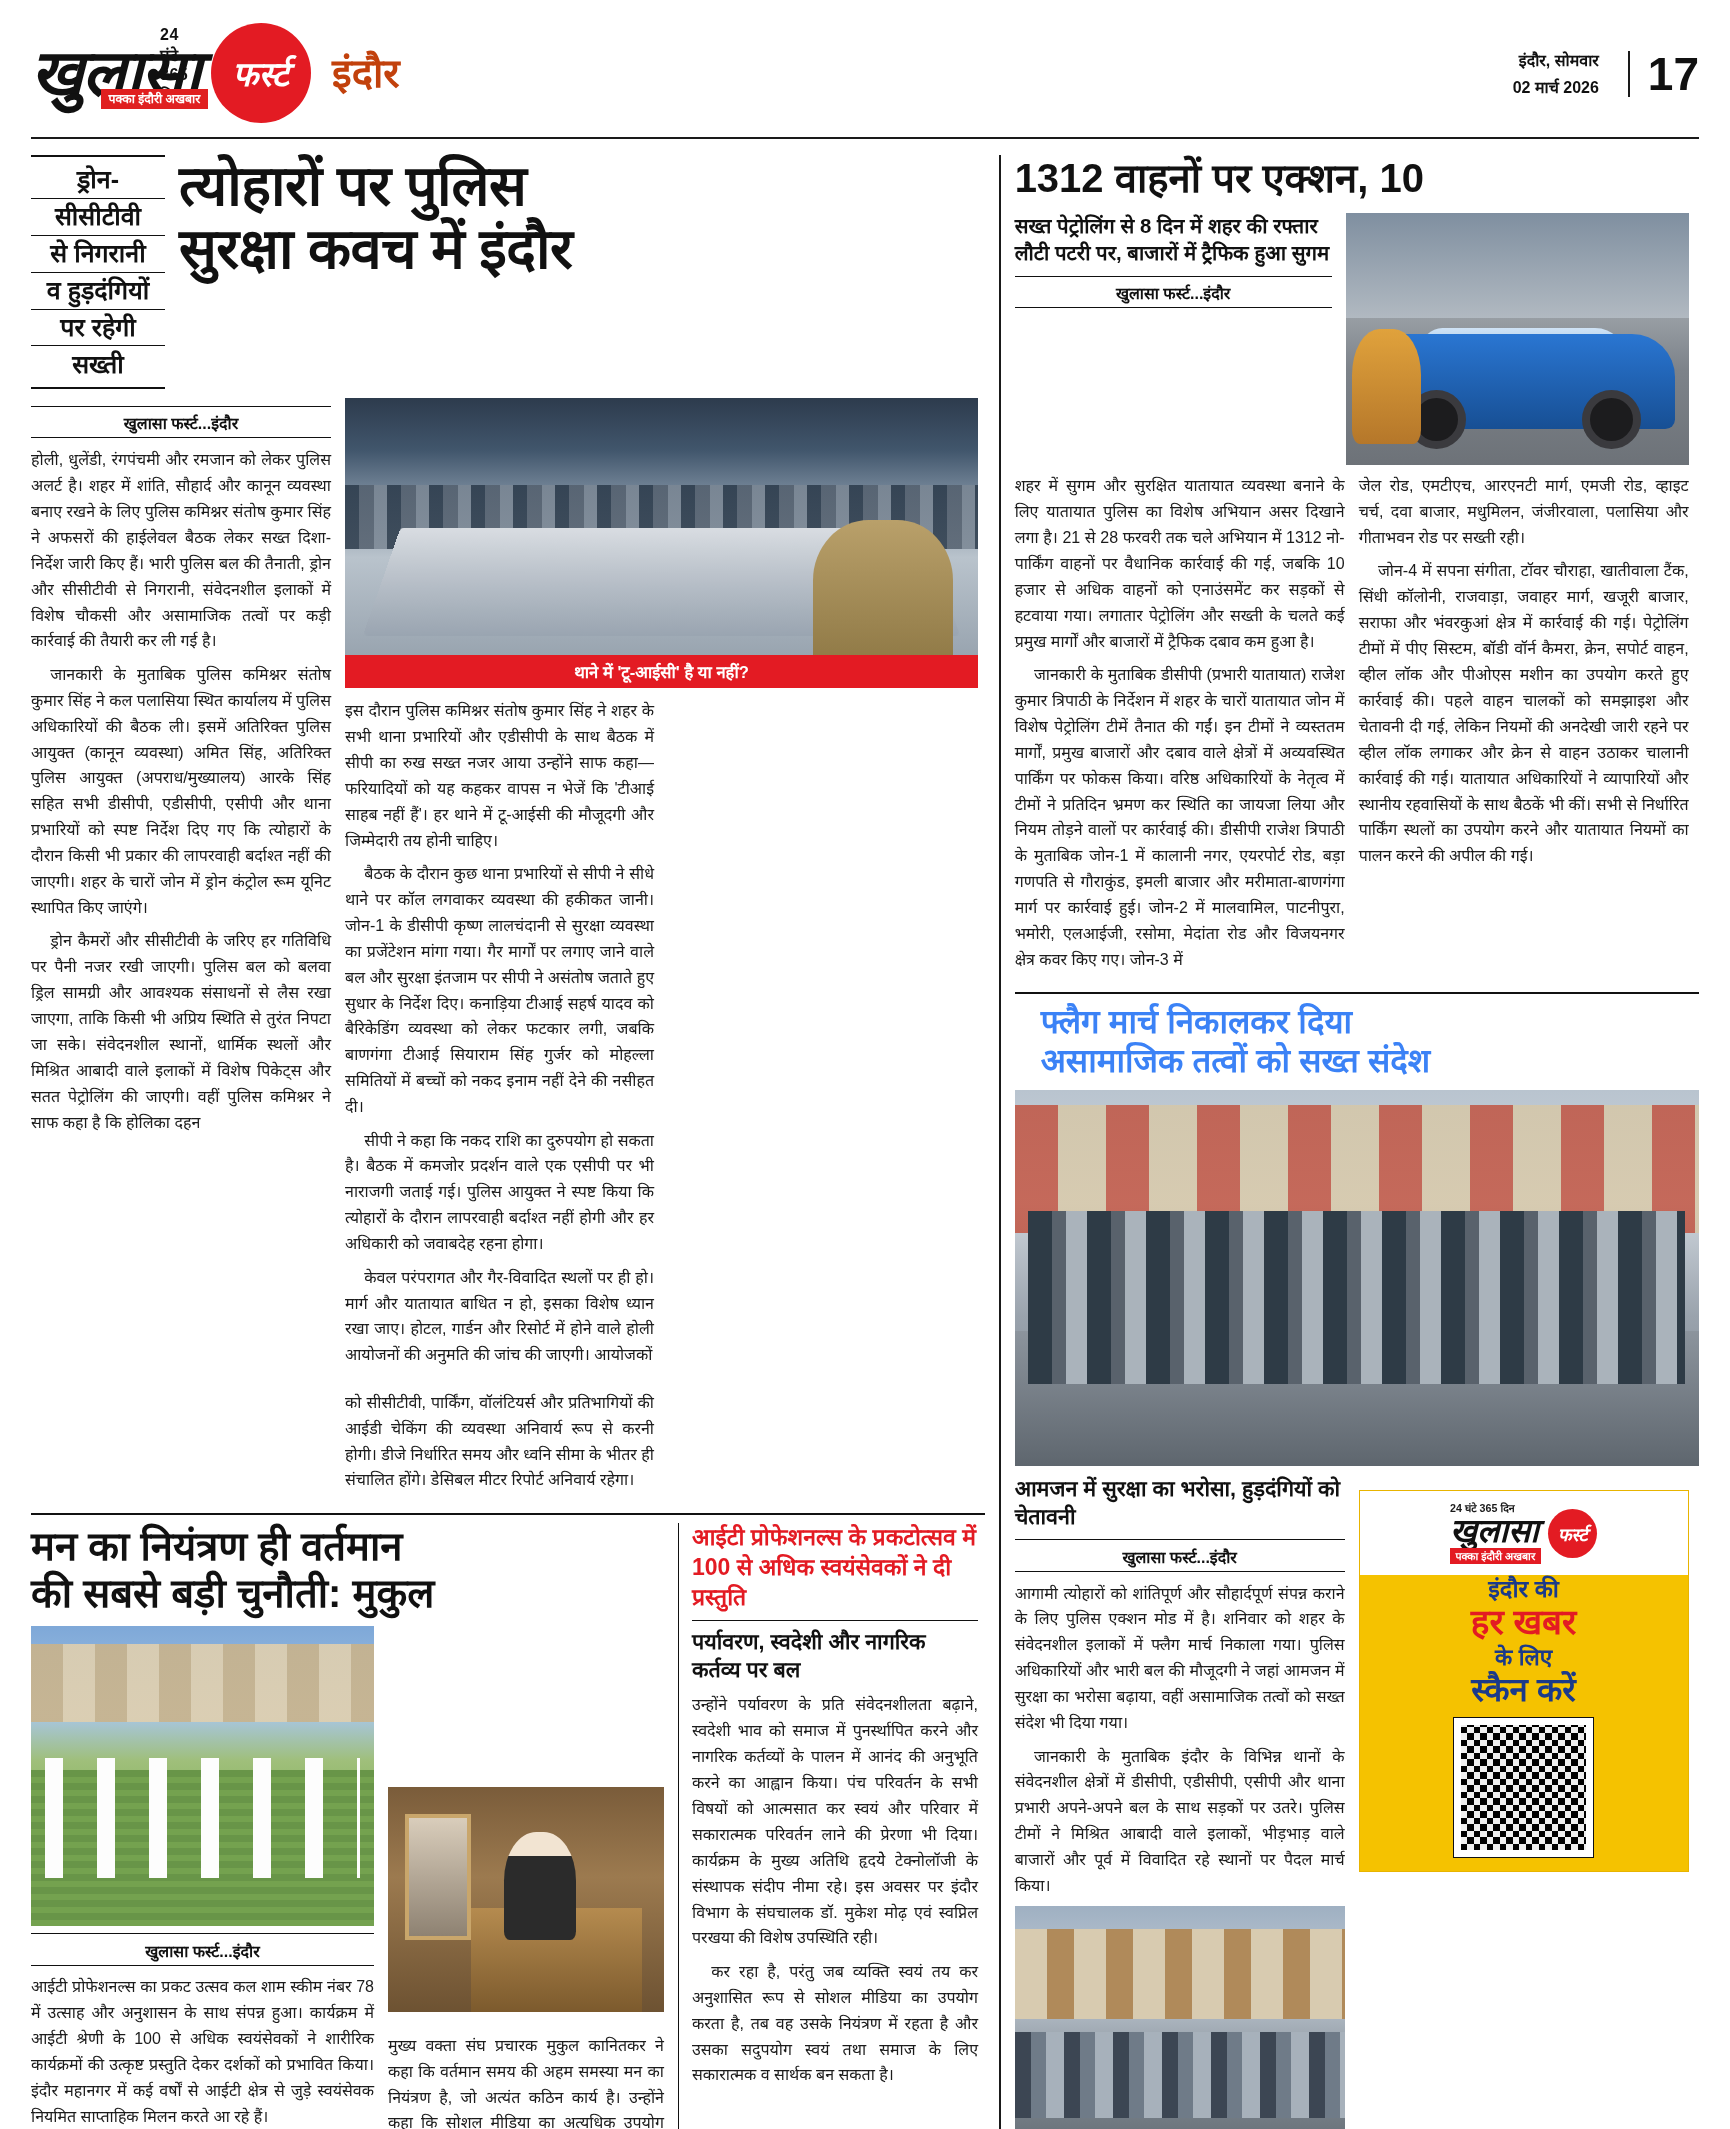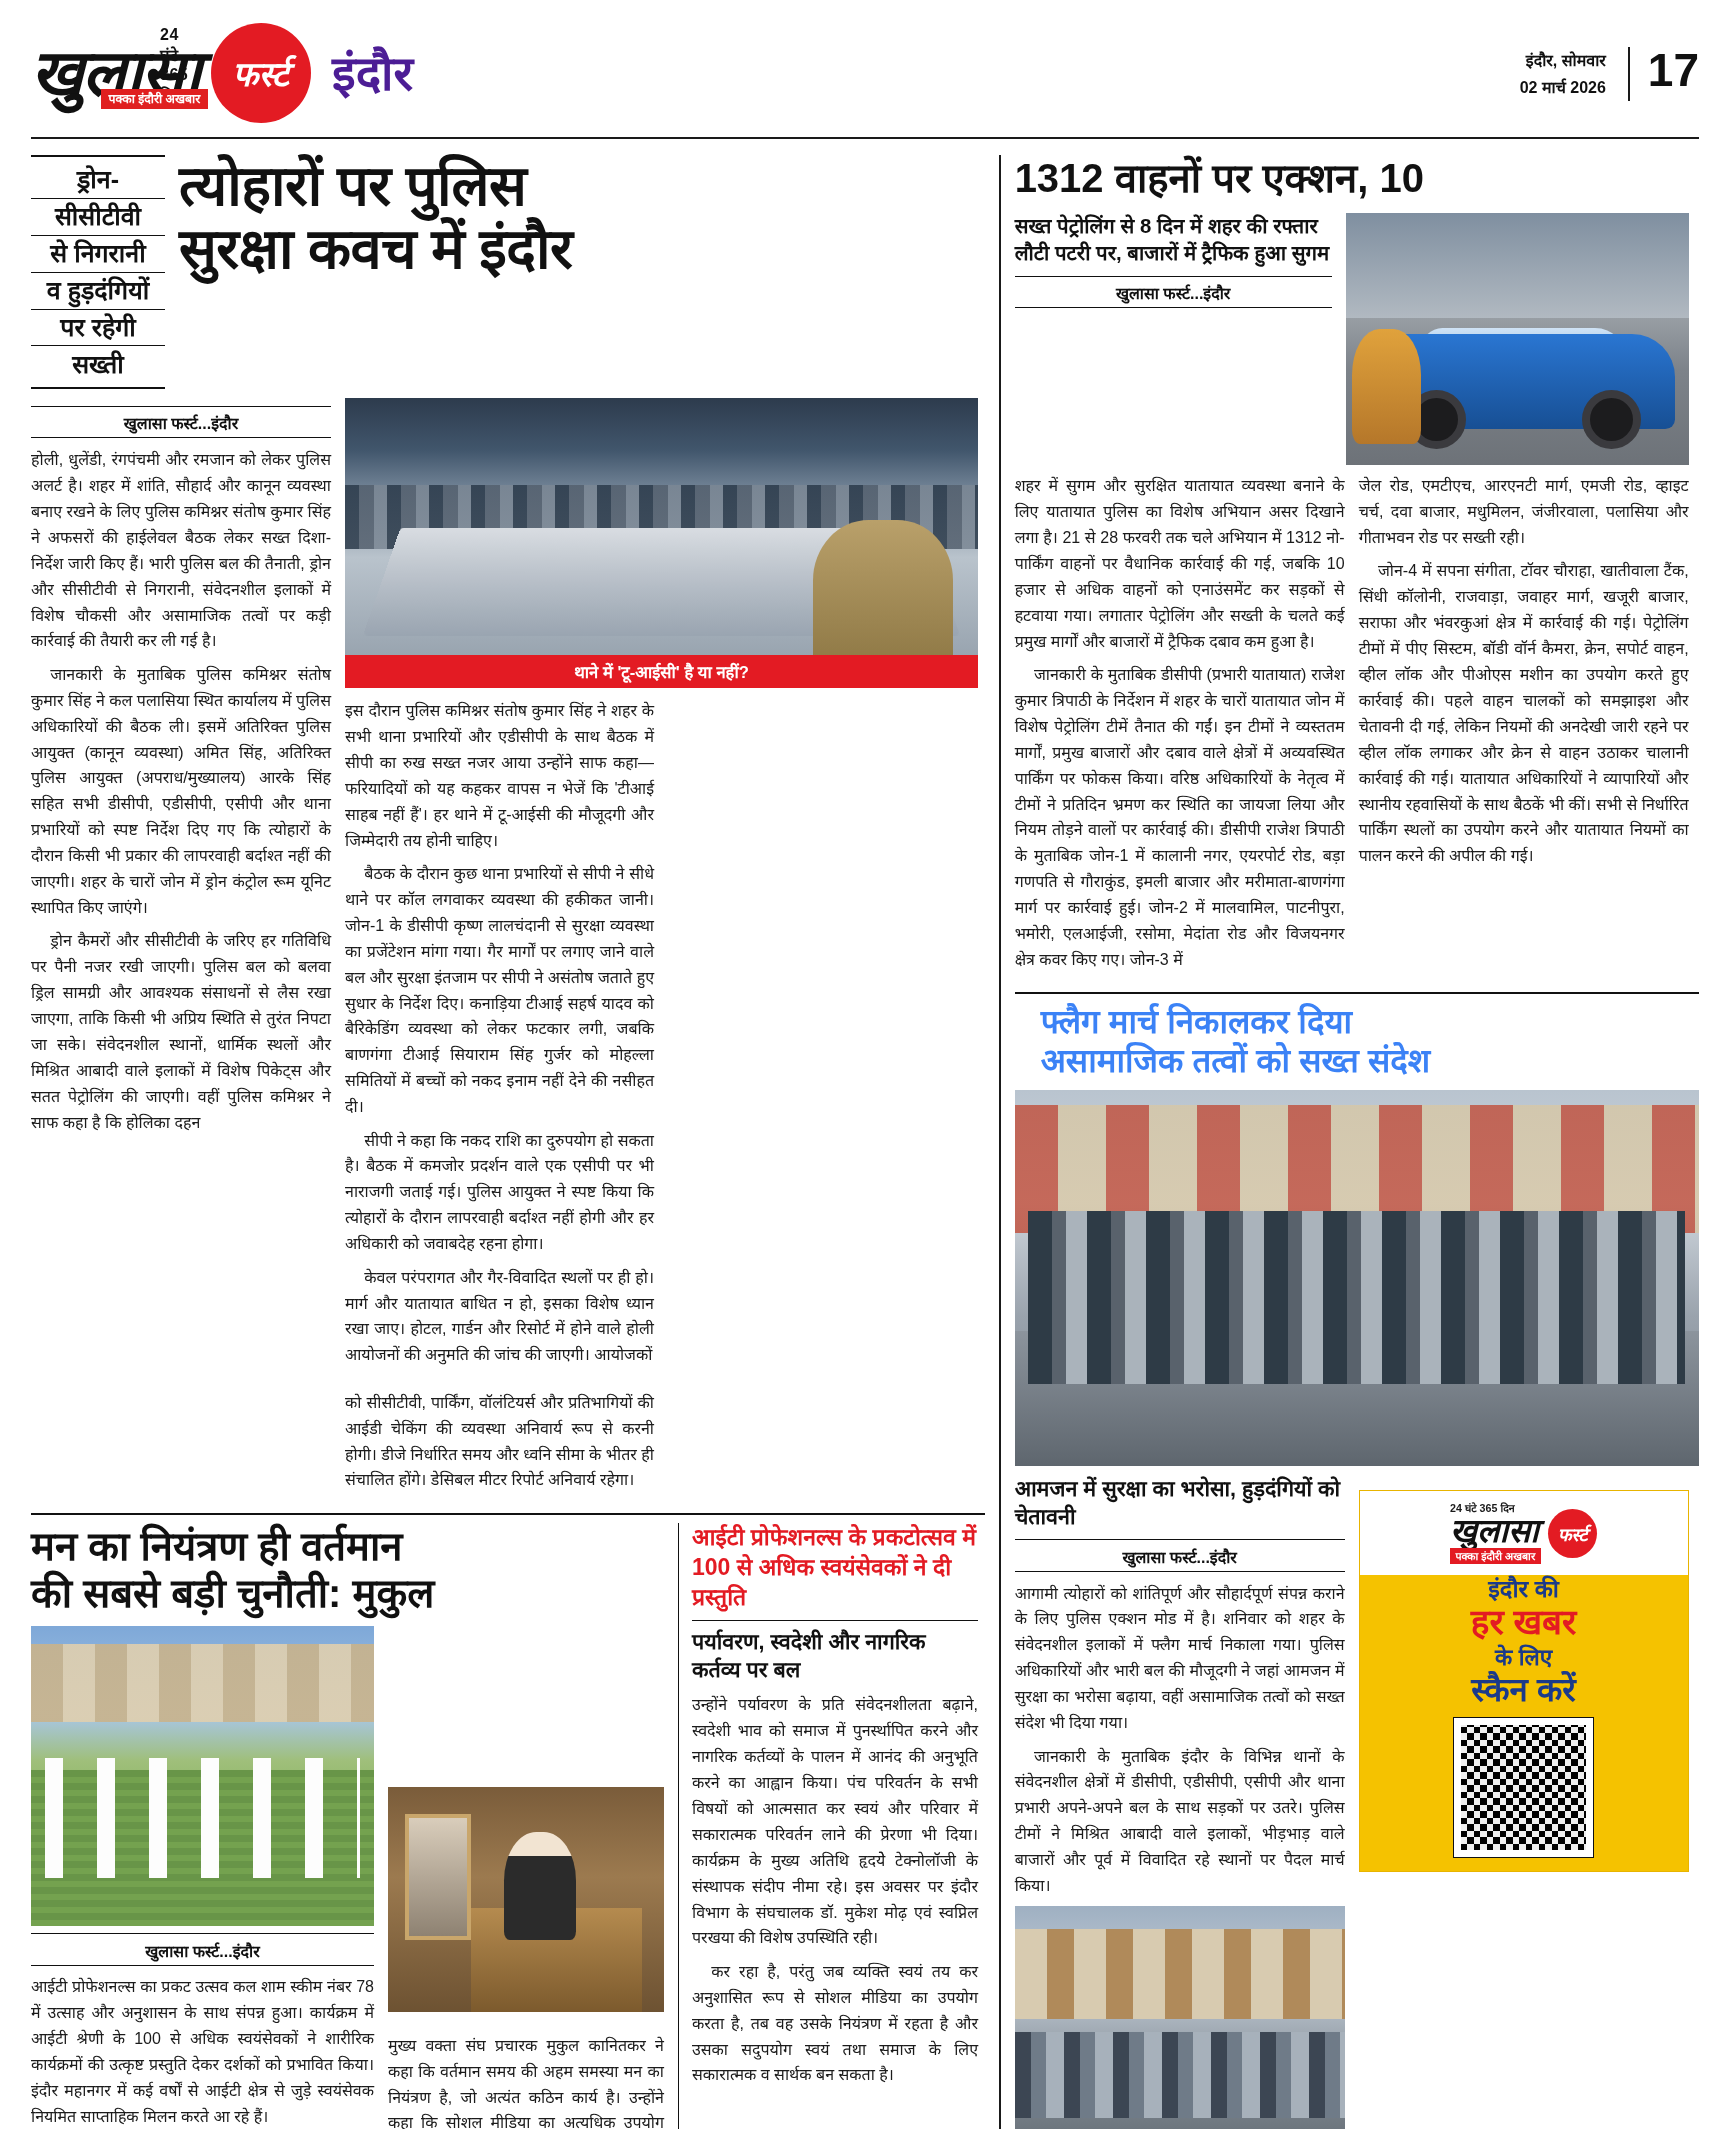--- a/index.html
+++ b/index.html
@@ -64,28 +64,28 @@
     align-items:center;
     justify-content:center;
     font-size: 34px;
     font-weight:bold;
     font-style:italic;
     margin-left: 3.2px;
     margin-bottom: 3.2px;
     box-shadow: 0 0 0 2.1px #fff;
   }
   .mast-city {
-    font-size: 48px;
-    font-weight:bold;
-    color:#4c1d95;
+    font-size: 40px;
+    font-weight:bold;
+    color:#c2410c;
     margin-left: 14px;
     margin-bottom: 5.4px;
     font-family: Liberation Mono, monospace;
   }
-  .mast-right { text-align:right; display:flex; gap:22px; }
+  .mast-right { text-align:right; display:flex; align-items:center; gap:29px; }
   .mast-date {
     font-size: 16px;
     font-weight:bold;
     line-height:1.7;
     color:#111;
     text-align:right;
   }
   .mast-pageno {
     font-size: 46px;
     font-weight:bold;

